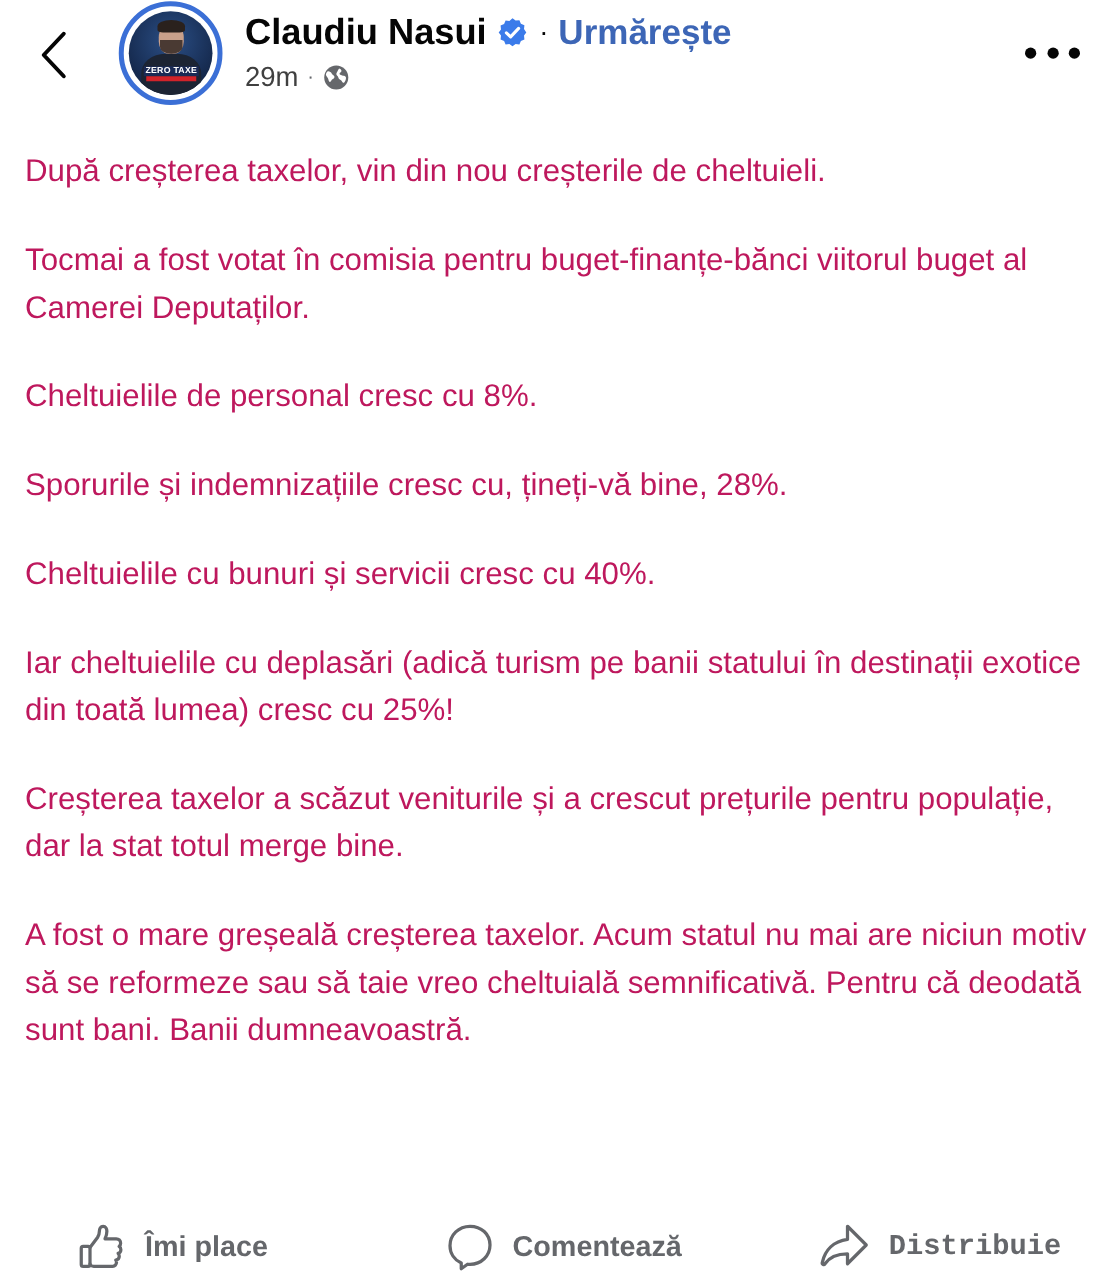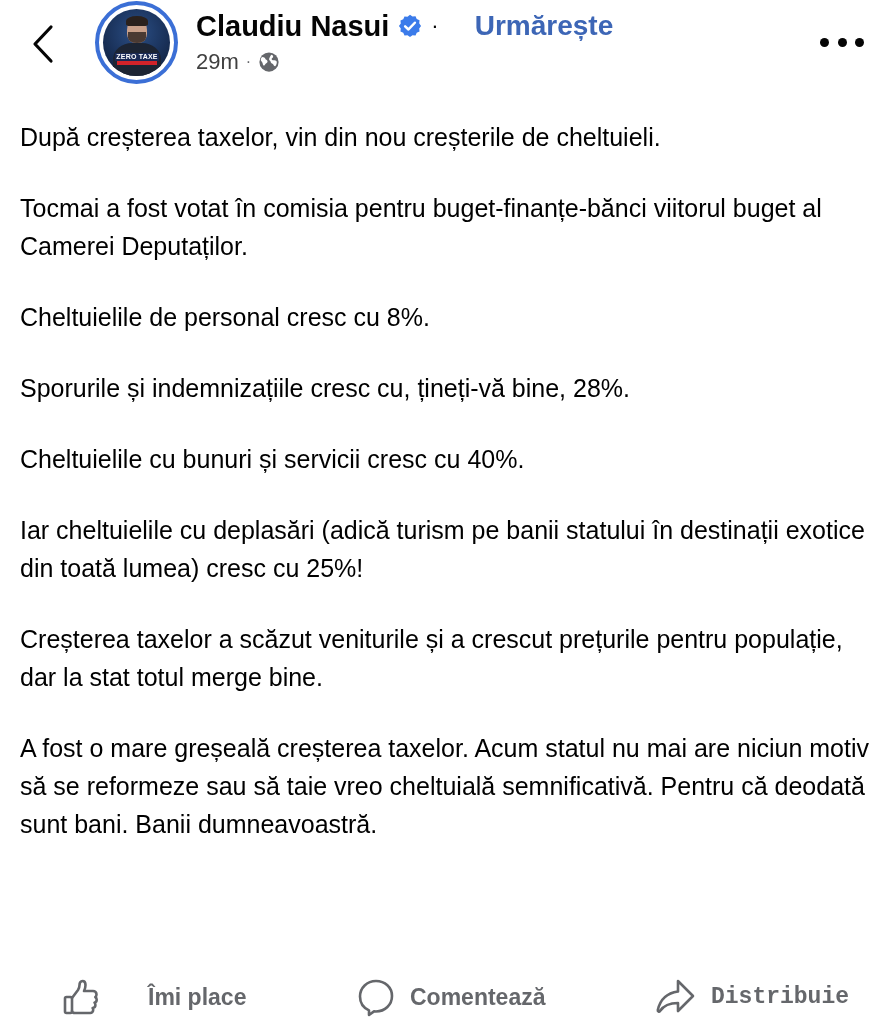--- a/index.html
+++ b/index.html
@@ -50,50 +50,50 @@
     }
     .name-row {
       position: absolute; left: 196px; top: 6px; height: 40px;
       display: flex; align-items: center; white-space: nowrap;
     }
     .author-name {
       font-size: 29px; font-weight: bold; color: #050505; cursor: pointer;
     }
     .verified { margin-left: 8px; display: inline-flex; }
     .dot-sep { margin: 0 8px; font-size: 22px; color: #050505; }
-    .follow-link { font-size: 28px; font-weight: bold; color: #3d66b6; cursor: pointer; margin-left: 28px; }
+    .follow-link { font-size: 28px; font-weight: bold; color: #3d66b6; cursor: pointer; }
     .meta-row {
       position: absolute; left: 196px; top: 48px; height: 28px;
       display: flex; align-items: center; color: #65676b;
     }
     .time { font-size: 22px; color: #404040; }
     .meta-dot { margin: 0 7px; font-size: 16px; color: #65676b; }
     .globe { display: inline-flex; }
     .more-btn {
       position: absolute; left: 820px; top: 30px; width: 44px; height: 24px;
       display: flex; align-items: center; justify-content: space-between; cursor: pointer;
     }
     .more-btn span { width: 9px; height: 9px; border-radius: 50%; background: #050505; }
 
     .post-body {
       position: absolute; left: 20px; top: 118px; width: 850px;
-      font-size: 25px; line-height: 38px; color: #000000;
+      font-size: 25px; line-height: 38px; color: #be185d;
     }
     .post-body p { margin-bottom: 33px; }
     .post-body p.last { margin-bottom: 0; }
 
     .actions {
       position: absolute; left: 0; top: 970px; width: 893px; height: 54px;
     }
     .action {
       position: absolute; top: 0; height: 54px; display: flex; align-items: center;
       cursor: pointer; color: #65676b; font-size: 23px; font-weight: bold;
     }
     .action .ico { display: inline-flex; margin-right: 14px; }
-    .like { left: 62px; gap: 32px; }
+    .like { left: 62px; }
     .comment { left: 356px; align-items: center; }
     .share { left: 655px; font-family: Liberation Mono, monospace; }
   </style>
 </head>
 <body>
 
 <div class="header">
   <div class="back-btn">
     <svg width="22" height="40" viewBox="0 0 22 40">
       <polyline points="19,3 3,20 19,37" fill="none" stroke="#050505" stroke-width="3.2" stroke-linecap="round" stroke-linejoin="round"></polyline>

